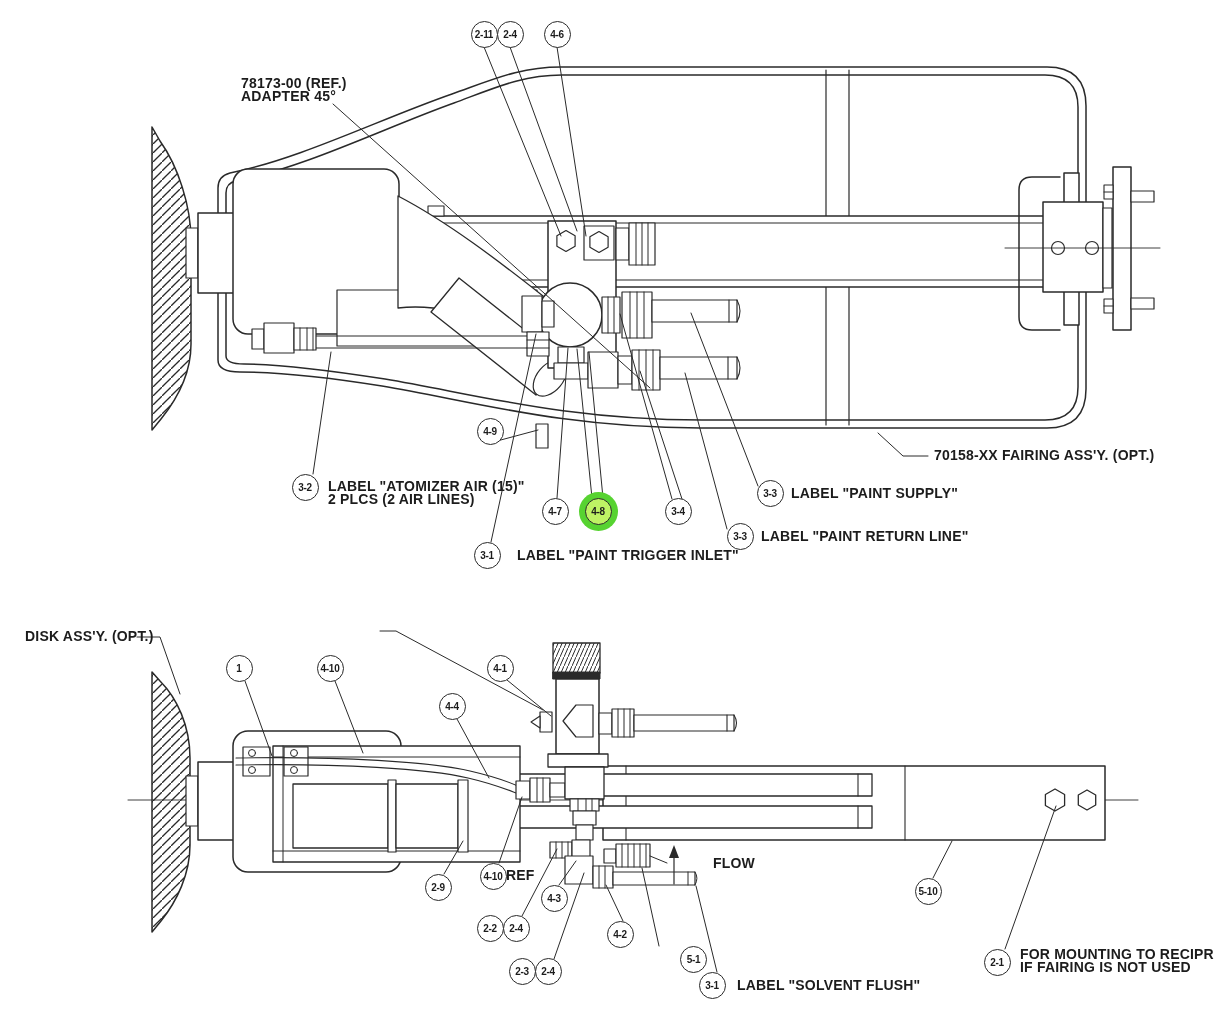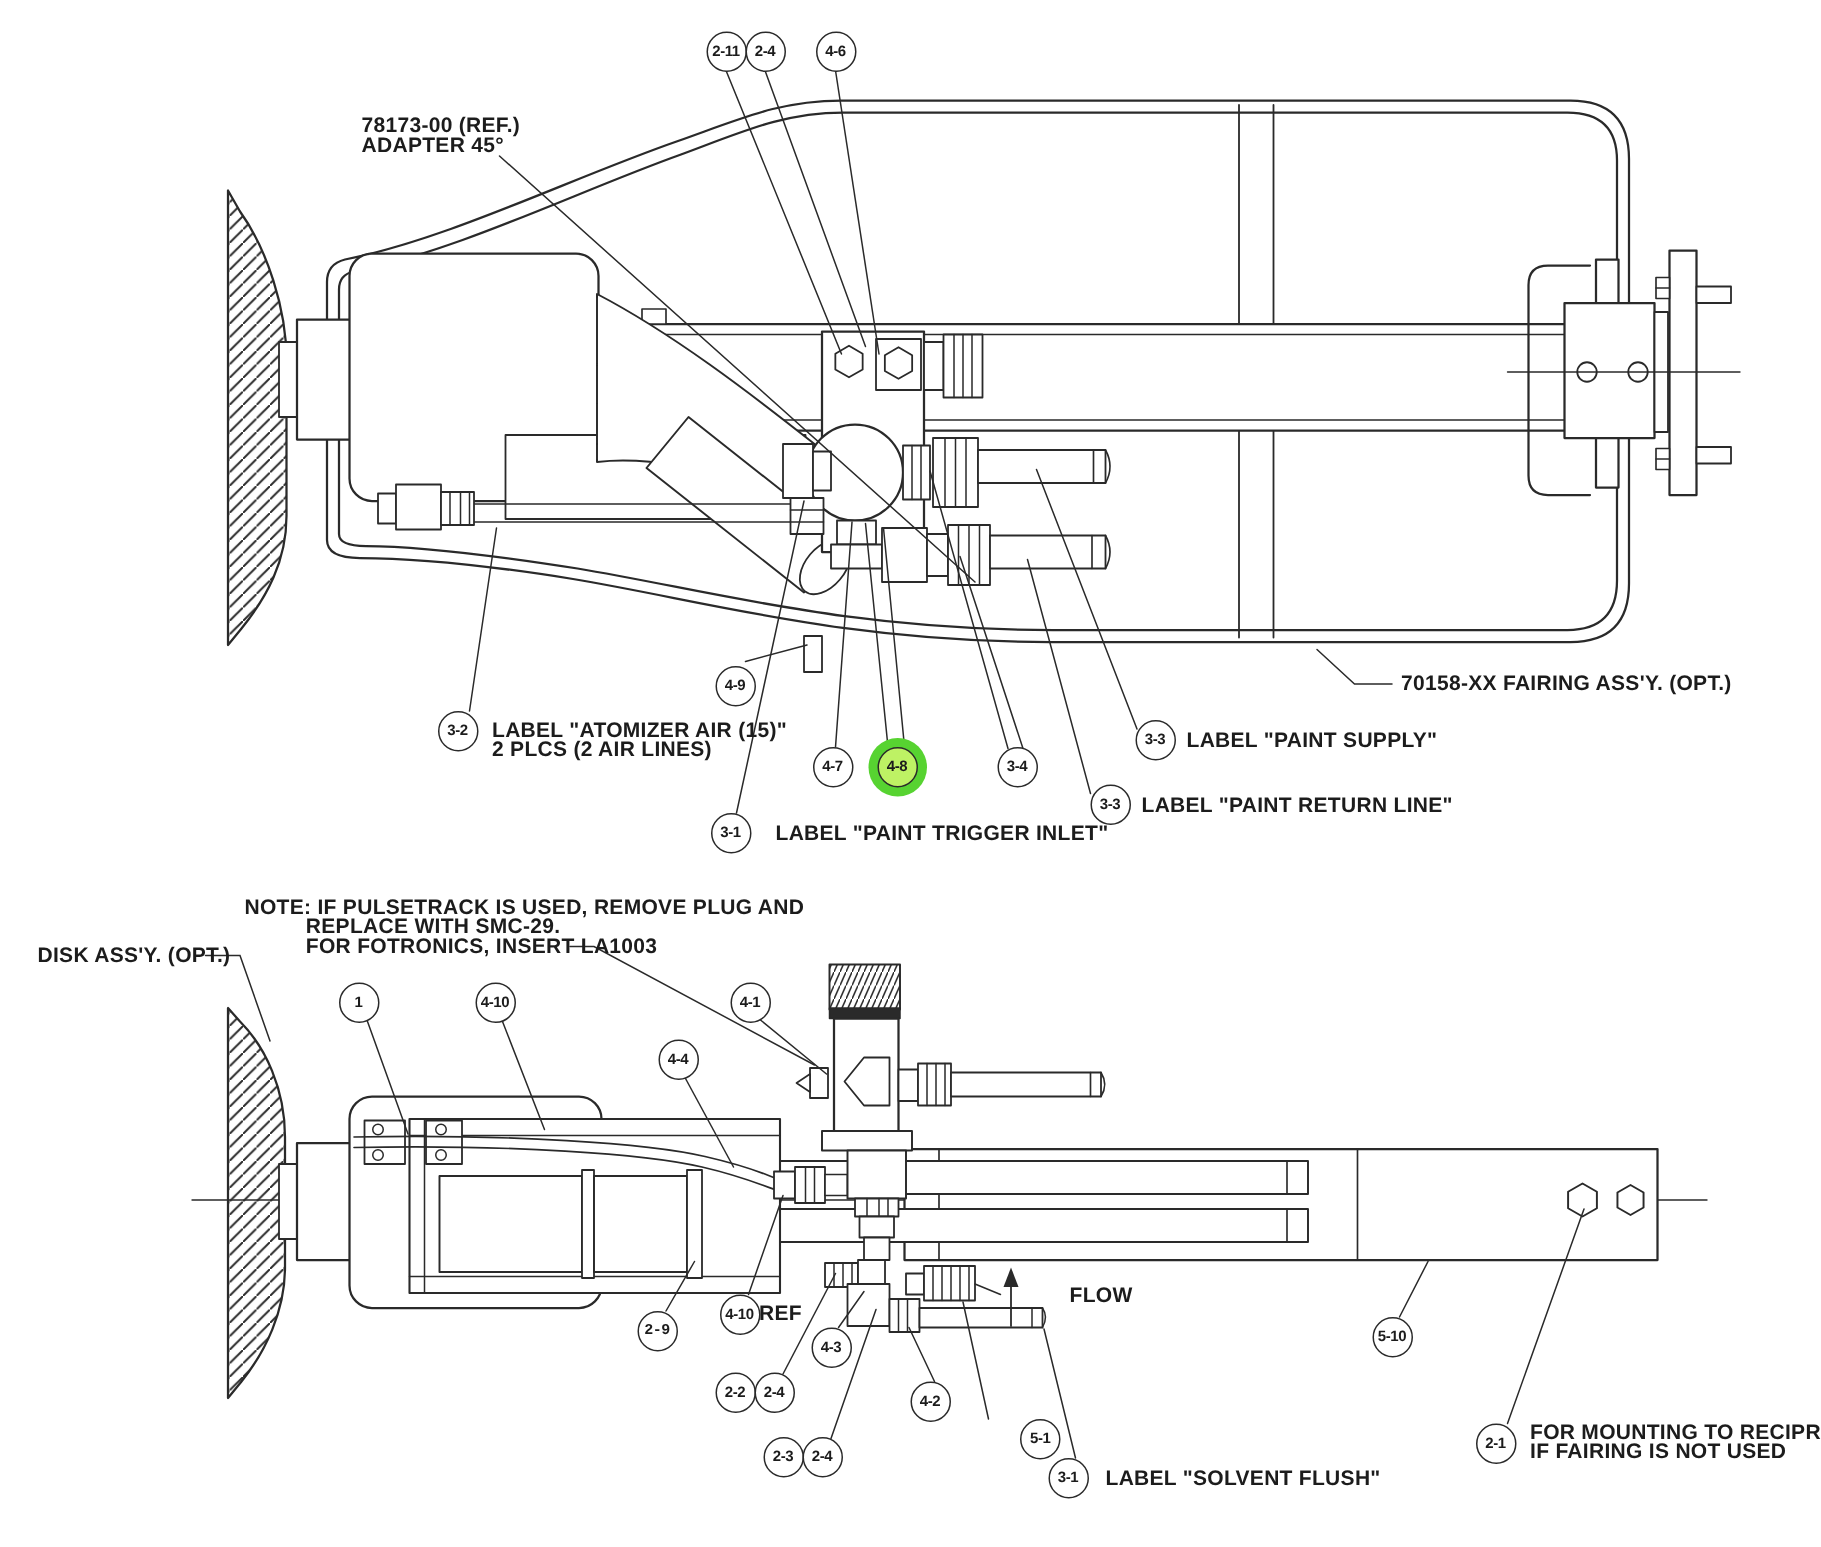--- a/index.html
+++ b/index.html
@@ -220,53 +220,50 @@
     <path d="M717,972 L696,886"></path>
     <path d="M933,878 L952,841"></path>
     <path d="M1005,949 L1056,806"></path>
   </g>
 </svg>
 
 <div class="balloon" style="left: 470.5px; top: 20.5px;">2-11</div>
     <div class="balloon" style="left: 496.5px; top: 20.5px;">2-4</div>
     <div class="balloon" style="left: 543.5px; top: 20.5px;">4-6</div>
     <div class="balloon" style="left: 291.5px; top: 473.5px;">3-2</div>
-    <div class="balloon" style="left: 476.5px; top: 444px;">4-9</div>
+    <div class="balloon" style="left: 476.5px; top: 418px;">4-9</div>
     <div class="balloon" style="left: 541.5px; top: 497.5px;">4-7</div>
     <div class="balloon highlight" style="left: 584.5px; top: 497.5px;">4-8</div>
     <div class="balloon" style="left: 664.5px; top: 497.5px;">3-4</div>
     <div class="balloon" style="left: 756.5px; top: 479.5px;">3-3</div>
     <div class="balloon" style="left: 726.5px; top: 522.5px;">3-3</div>
     <div class="balloon" style="left: 473.5px; top: 541.5px;">3-1</div>
     <div class="balloon" style="left: 225.5px; top: 654.5px;">1</div>
     <div class="balloon" style="left: 316.5px; top: 654.5px;">4-10</div>
     <div class="balloon" style="left: 438.5px; top: 692.5px;">4-4</div>
     <div class="balloon" style="left: 486.5px; top: 654.5px;">4-1</div>
-    <div class="balloon" style="left: 424.5px; top: 873.5px; font-family: Liberation Mono, monospace;">2-9</div>
+    <div class="balloon" style="left: 424.5px; top: 873.5px;">2-9</div>
     <div class="balloon" style="left: 479.5px; top: 862.5px;">4-10</div>
     <div class="balloon" style="left: 540.5px; top: 884.5px;">4-3</div>
     <div class="balloon" style="left: 476.5px; top: 914.5px;">2-2</div>
     <div class="balloon" style="left: 502.5px; top: 914.5px;">2-4</div>
     <div class="balloon" style="left: 508.5px; top: 957.5px;">2-3</div>
     <div class="balloon" style="left: 534.5px; top: 957.5px;">2-4</div>
     <div class="balloon" style="left: 606.5px; top: 920.5px;">4-2</div>
     <div class="balloon" style="left: 680px; top: 945.5px;">5-1</div>
     <div class="balloon" style="left: 698.5px; top: 971.5px;">3-1</div>
     <div class="balloon" style="left: 914.5px; top: 877.5px;">5-10</div>
     <div class="balloon" style="left: 983.5px; top: 948.5px;">2-1</div>
     <div class="annotation" style="left: 241px; top: 77px;">78173-00 (REF.)
 ADAPTER 45°</div>
     <div class="annotation" style="left: 934px; top: 449px; text-align: right;">70158-XX FAIRING ASS'Y. (OPT.)</div>
     <div class="annotation" style="left: 328px; top: 480px;">LABEL "ATOMIZER AIR (15)"
 2 PLCS (2 AIR LINES)</div>
     <div class="annotation" style="left: 791px; top: 487px;">LABEL "PAINT SUPPLY"</div>
     <div class="annotation" style="left: 761px; top: 530px;">LABEL "PAINT RETURN LINE"</div>
     <div class="annotation" style="left: 517px; top: 549px;">LABEL "PAINT TRIGGER INLET"</div>
-    <div class="annotation" style="left: 163px; top: 598px;">NOTE: IF PULSETRACK IS USED, REMOVE PLUG AND
-          REPLACE WITH SMC-29.
-          FOR FOTRONICS, INSERT LA1003</div>
     <div class="annotation" style="left: 25px; top: 630px; text-align: center;">DISK ASS'Y. (OPT.)</div>
     <div class="annotation" style="left: 506px; top: 869px;">REF</div>
     <div class="annotation" style="left: 683px; top: 857px; margin-left: 30px;">FLOW</div>
     <div class="annotation" style="left: 737px; top: 979px;">LABEL "SOLVENT FLUSH"</div>
     <div class="annotation" style="left: 1020px; top: 948px;">FOR MOUNTING TO RECIPROCATOR
 IF FAIRING IS NOT USED</div>
   </div>
 
 </body></html>

